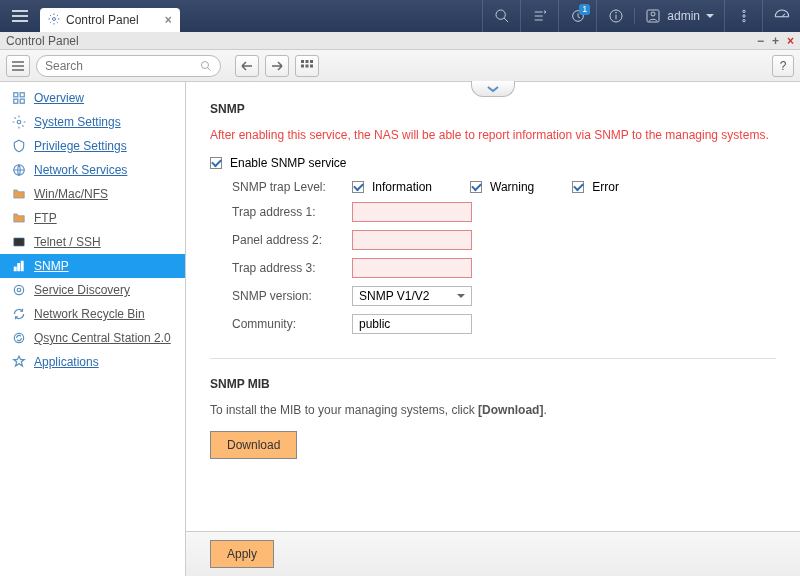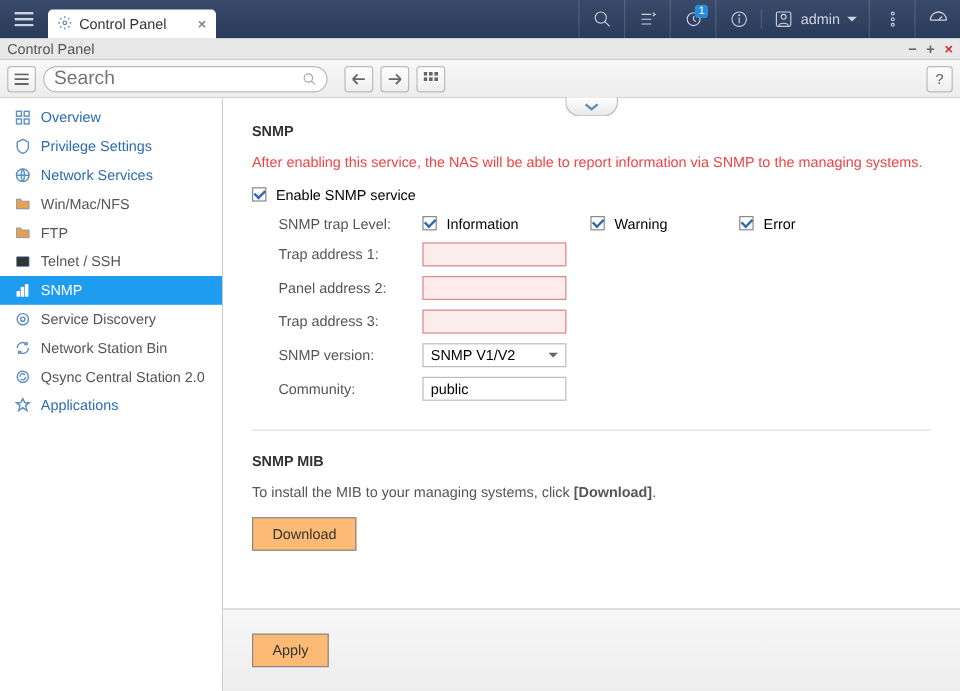--- a/index.html
+++ b/index.html
@@ -22,57 +22,57 @@
 .winbar { height: 18px; background: #e8e8e8; border-bottom: 1px solid #ccc; display: flex; align-items: center; padding: 0 6px; }
 .winbar-title { color: #555; }
 .winbar-spacer { flex: 1; }
 .winbar-controls { display: flex; gap: 8px; }
 .winbar-ctrl { cursor: pointer; color: #666; font-weight: bold; }
 .winbar-ctrl.close { color: #d03030; }
 
 .toolbar { height: 32px; background: linear-gradient(#f7f7f7,#ededed); border-bottom: 1px solid #ccc; display: flex; align-items: center; padding: 0 6px; gap: 6px; }
 .tool-btn { width: 24px; height: 22px; border: 1px solid #bbb; border-radius: 3px; background: linear-gradient(#fff,#eee); display: flex; align-items: center; justify-content: center; cursor: pointer; }
 .searchbox { flex: 0 0 140px; height: 22px; border: 1px solid #bbb; border-radius: 11px; background: #fff; display: flex; align-items: center; padding: 0 8px; color: #999; }
-.searchbox input { border: none; outline: none; flex: 1; font-size: 16px; }
+.searchbox input { border: none; outline: none; flex: 1; font-size: 12px; }
 .nav-group { display: flex; gap: 6px; margin-left: 8px; }
 .tool-spacer { flex: 1; }
 .help-btn { width: 22px; height: 22px; border: 1px solid #bbb; border-radius: 3px; background: linear-gradient(#fff,#eee); display: flex; align-items: center; justify-content: center; cursor: pointer; color: #555; }
 
 .main { display: flex; height: calc(576px - 32px - 18px - 32px); }
 .sidebar { width: 186px; border-right: 1px solid #ccc; background: #fff; overflow-y: auto; padding-top: 4px; }
-.side-item { display: flex; align-items: center; height: 24px; padding: 0 12px; gap: 8px; color: #2b6cb0; cursor: pointer; }
+.side-item { display: flex; align-items: center; height: 24px; padding: 0 12px; gap: 8px; color: #2b6cb0; cursor: pointer; text-decoration: underline; }
 .side-item.child { padding-left: 12px; color: #555; }
 .side-item.active { background: #1e9cf0; color: #fff; }
 .side-item.active .side-icon svg { stroke: #fff; fill: #fff; }
 .side-icon { width: 14px; height: 14px; display: flex; align-items: center; justify-content: center; }
 .side-icon svg { stroke: #5a8fc0; }
 
 .content { flex: 1; background: #fff; position: relative; display: flex; flex-direction: column; }
 .pull-tab { position: absolute; top: -1px; left: 50%; transform: translateX(-50%); width: 44px; height: 16px; background: linear-gradient(#fff,#e8e8e8); border: 1px solid #bbb; border-top: none; border-radius: 0 0 12px 12px; display: flex; align-items: center; justify-content: center; cursor: pointer; }
 .pull-tab svg { stroke: #5a8fc0; }
 .content-body { flex: 1; overflow-y: auto; padding: 20px 24px; }
 
 .section-title { font-weight: bold; color: #333; margin-bottom: 12px; }
 .section-desc { color: #ef4444; margin-bottom: 14px; }
-.checkbox-row { display: flex; align-items: flex-start; gap: 8px; margin-bottom: 10px; }
+.checkbox-row { display: flex; align-items: center; gap: 8px; margin-bottom: 10px; }
 .checkbox { width: 12px; height: 12px; border: 1px solid #888; background: #fff; display: flex; align-items: center; justify-content: center; cursor: pointer; }
 .checkbox.checked::after { content: ""; width: 7px; height: 4px; border-left: 2px solid #2b6cb0; border-bottom: 2px solid #2b6cb0; transform: rotate(-45deg); margin-top: -2px; }
 .form-row { display: flex; align-items: center; margin-bottom: 8px; padding-left: 22px; }
 .form-label { width: 120px; color: #555; }
 .form-input { width: 120px; height: 20px; border: 1px solid #bbb; padding: 0 6px; font-size: 12px; }
 .form-input.error { border-color: #d88; background: #fdecec; }
 .form-select { width: 120px; height: 20px; border: 1px solid #bbb; padding: 0 6px; display: flex; align-items: center; justify-content: space-between; cursor: pointer; background: #fff; }
-.level-checks { display: flex; gap: 60px; align-items: center; }
+.level-checks { display: flex; gap: 38px; align-items: center; }
 .level-checks .checkbox-row { margin-bottom: 0; }
 
 .divider { border-top: 1px solid #e0e0e0; margin: 24px 0 18px; }
 .mib-desc { color: #555; margin-bottom: 14px; }
 .btn { border: 1px solid #888; background: #fdba74; padding: 6px 16px; cursor: pointer; color: #333; display: inline-block; }
 
-.footer { border-top: 1px solid #ccc; background: linear-gradient(#f7f7f7,#ededed); padding: 20px 24px; }
+.footer { border-top: 1px solid #ccc; background: linear-gradient(#f7f7f7,#ededed); padding: 8px 24px; }
 </style>
 </head>
 <body>
 
 <div class="topbar">
   <div class="menu-btn">
     <svg width="16" height="12" viewBox="0 0 16 12">
         <rect width="16" height="2"></rect>
         <rect y="5" width="16" height="2"></rect>
         <rect y="10" width="16" height="2"></rect>
@@ -202,20 +202,29 @@
             <rect x="14" y="3" width="7" height="7"></rect>
             <rect x="3" y="14" width="7" height="7"></rect>
             <rect x="14" y="14" width="7" height="7"></rect>
           </svg>
         </span>
       <span>Overview</span>
     </div>
     <div class="side-item">
       <span class="side-icon">
           <svg width="14" height="14" viewBox="0 0 24 24" fill="none" stroke-width="2">
+            <circle cx="12" cy="12" r="3"></circle>
+            <path d="M12 1v3m0 16v3M4.2 4.2l2.1 2.1m11.4 11.4l2.1 2.1M1 12h3m16 0h3"></path>
+          </svg>
+        </span>
+      <span>System Settings</span>
+    </div>
+    <div class="side-item">
+      <span class="side-icon">
+          <svg width="14" height="14" viewBox="0 0 24 24" fill="none" stroke-width="2">
             <path d="M12 2l8 4v6c0 5-3 8-8 10-5-2-8-5-8-10V6l8-4z"></path>
           </svg>
         </span>
       <span>Privilege Settings</span>
     </div>
     <div class="side-item">
       <span class="side-icon">
           <svg width="14" height="14" viewBox="0 0 24 24" fill="none" stroke-width="2">
             <circle cx="12" cy="12" r="9"></circle>
             <path d="M3 12h18M12 3c3 3 3 15 0 18M12 3c-3 3-3 15 0 18"></path>
@@ -266,21 +275,21 @@
         </span>
       <span>Service Discovery</span>
     </div>
     <div class="side-item child">
       <span class="side-icon">
           <svg width="14" height="14" viewBox="0 0 24 24" fill="none" stroke="#4a9" stroke-width="2">
             <path d="M4 12a8 8 0 0 1 14-5M20 12a8 8 0 0 1-14 5"></path>
             <path d="M18 3v4h-4M6 21v-4h4"></path>
           </svg>
         </span>
-      <span>Network Station Bin</span>
+      <span>Network Recycle Bin</span>
     </div>
     <div class="side-item child">
       <span class="side-icon">
           <svg width="14" height="14" viewBox="0 0 24 24" fill="none" stroke="#4aa0d8" stroke-width="2">
             <circle cx="12" cy="12" r="8"></circle>
             <path d="M8 12a4 4 0 0 1 7-3M16 12a4 4 0 0 1-7 3"></path>
           </svg>
         </span>
       <span>Qsync Central Station 2.0</span>
     </div>

